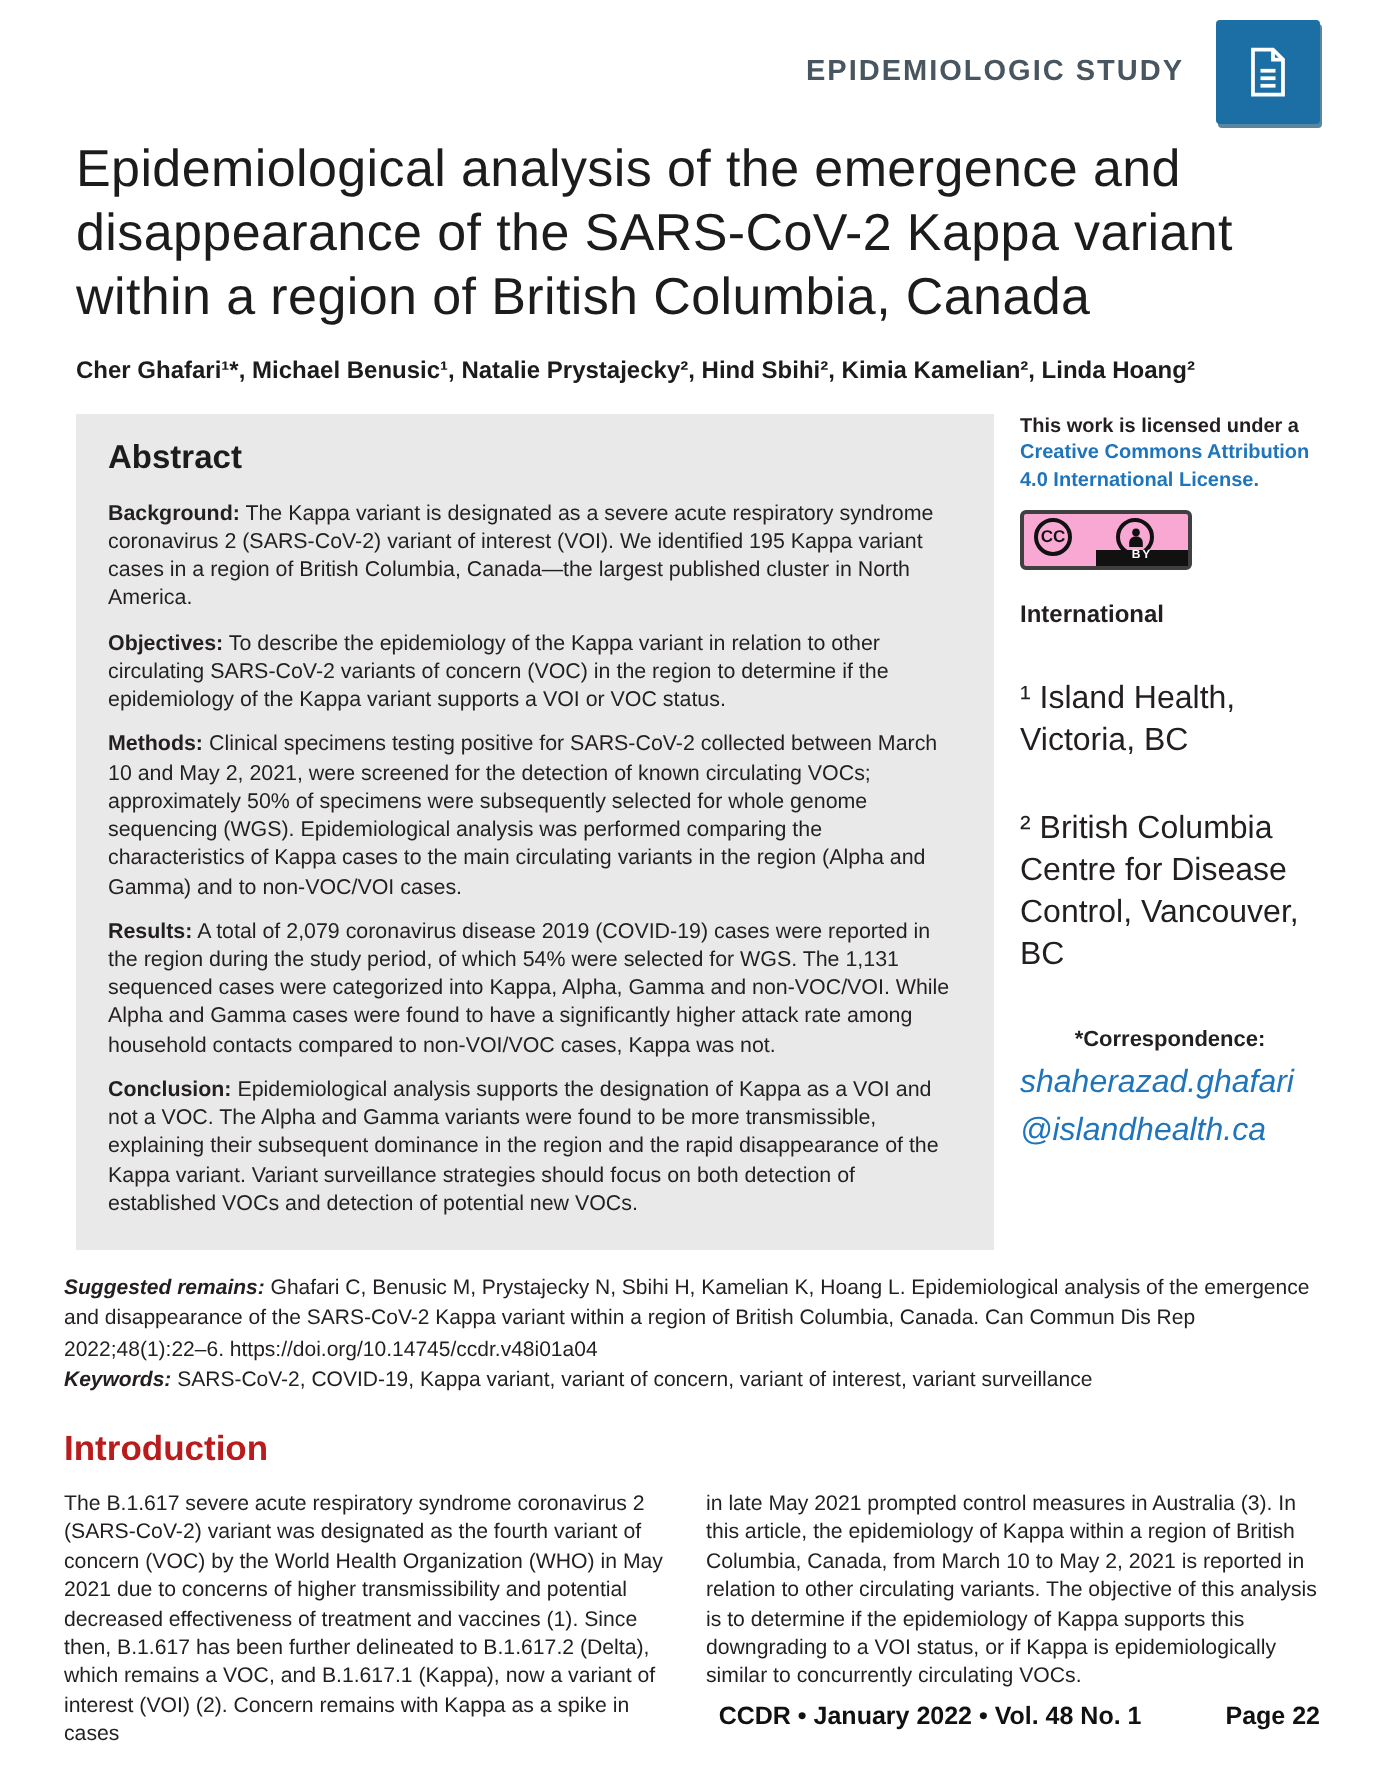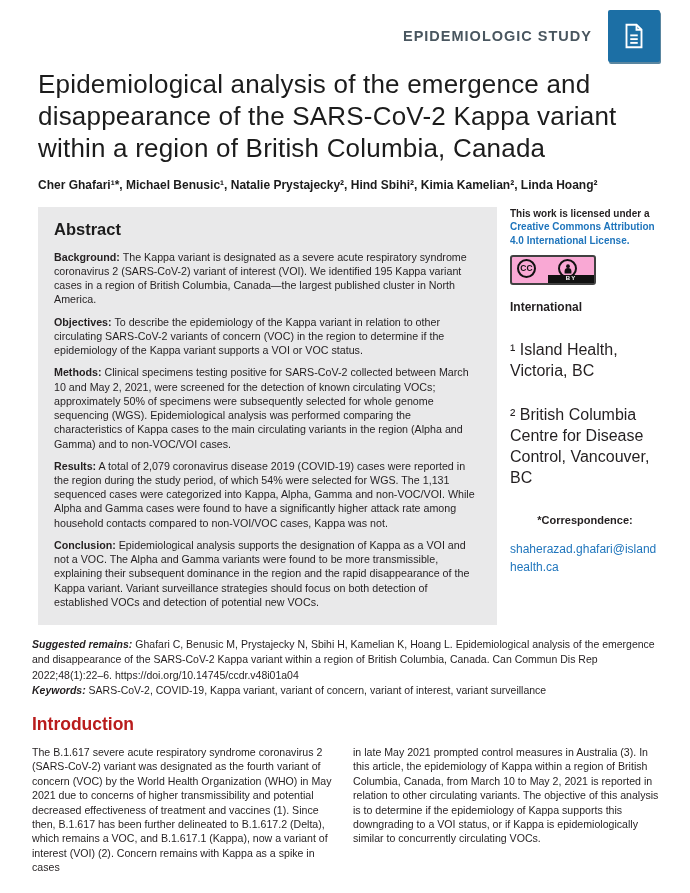--- a/index.html
+++ b/index.html
@@ -35,21 +35,21 @@
                border-radius:50%; display:flex; align-items:center; justify-content:center; }
   .cc-circle.cc { left:5px; font-size:8.5px; font-weight:bold; color:#111; }
   .cc-circle.person { left:46px; }
   .by-strip { position:absolute; right:0; bottom:0; width:46px; height:8px; background:#111;
               color:#fff; font-size:6px; font-weight:bold; letter-spacing:1px;
               display:flex; align-items:center; justify-content:center; }
 
   .affil-heading { font-size:12px; font-weight:bold; margin-top:15px; }
   .affil-item { margin-top:24px; font-size:16px; line-height:1.3; }
   .corr-heading { font-size:11px; font-weight:bold; margin-top:24px;text-align:center; }
-  .email-link { display:block; margin-top:13px; font-size:12px; word-break:break-all; line-height:1.5; }
+  .email-link { display:block; margin-top:3px; font-size:16px; word-break:break-all; line-height:1.5;font-style:italic; }
 
   
   .citation { margin:12px 28px 0 32px; font-size:10.5px; line-height:1.45; }
   .cit-label { font-weight:bold; font-style:italic; }
 
   
   .intro-heading { margin:16px 30px 0 32px; font-size:17.5px; font-weight:bold; color:#b91c1c; }
   .intro-cols { display:flex; gap:14px; margin:10px 30px 0 32px; }
   .intro-col { flex:1; font-size:10.6px; line-height:1.36; }
 
@@ -139,14 +139,18 @@
       <span>SARS-CoV-2, COVID-19, Kappa variant, variant of concern, variant of interest, variant surveillance</span>
     </div>
   </div>
 
   <h2 class="intro-heading">Introduction</h2>
   <div class="intro-cols">
     <div class="intro-col">The B.1.617 severe acute respiratory syndrome coronavirus 2 (SARS-CoV-2) variant was designated as the fourth variant of concern (VOC) by the World Health Organization (WHO) in May 2021 due to concerns of higher transmissibility and potential decreased effectiveness of treatment and vaccines (1). Since then, B.1.617 has been further delineated to B.1.617.2 (Delta), which remains a VOC, and B.1.617.1 (Kappa), now a variant of interest (VOI) (2). Concern remains with Kappa as a spike in cases</div>
     <div class="intro-col">in late May 2021 prompted control measures in Australia (3). In this article, the epidemiology of Kappa within a region of British Columbia, Canada, from March 10 to May 2, 2021 is reported in relation to other circulating variants. The objective of this analysis is to determine if the epidemiology of Kappa supports this downgrading to a VOI status, or if Kappa is epidemiologically similar to concurrently circulating VOCs.</div>
   </div>
 
+  <div class="footer">
+    <span>CCDR • January 2022 • Vol. 48 No. 1</span>
+    <span>Page 22</span>
+  </div>
 
 </div>
 
 </body></html>

